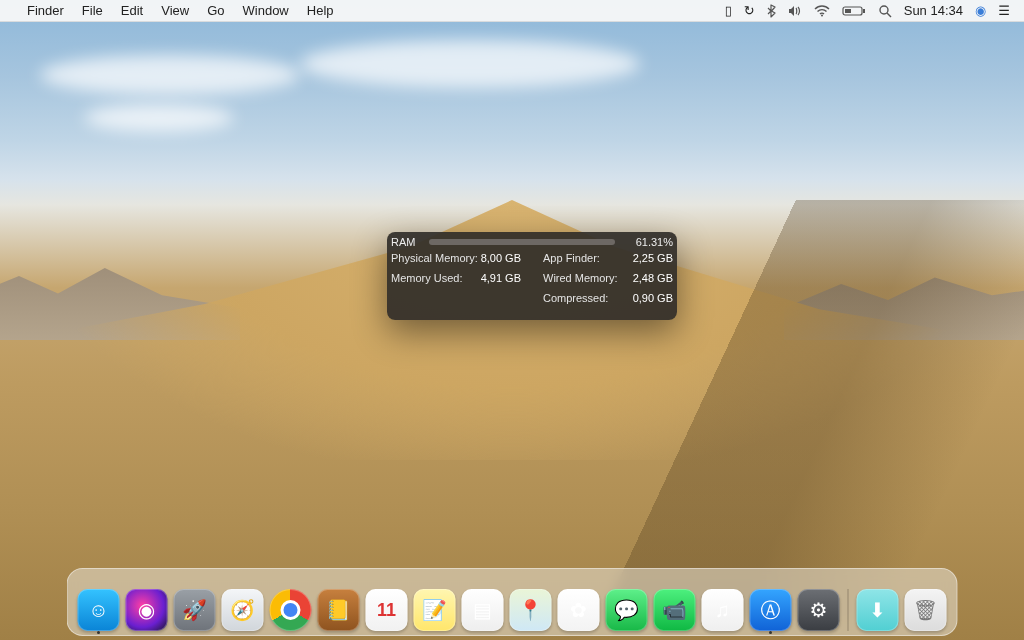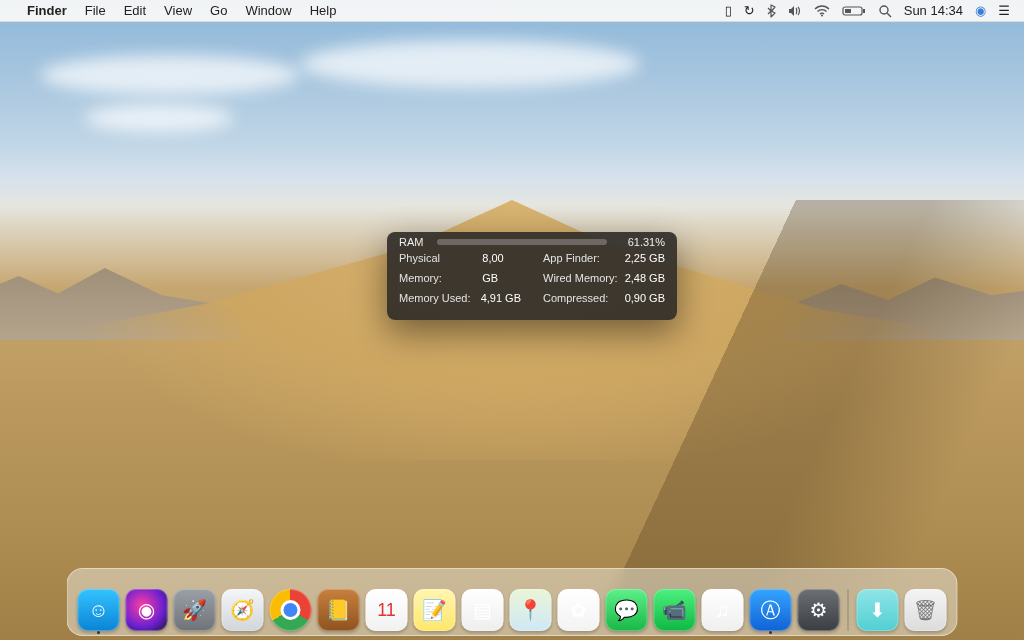--- a/index.html
+++ b/index.html
@@ -19,35 +19,35 @@
   .mtnR{right:-20px;clip-path:polygon(0 60%,22% 30%,40% 50%,58% 22%,80% 44%,100% 35%,100% 100%,0 100%);}
   .cloud{position:absolute;border-radius:50%;background:rgba(255,255,255,.7);filter:blur(8px);}
   .c1{left:40px;top:55px;width:260px;height:40px}
   .c2{left:300px;top:40px;width:340px;height:48px}
   .c3{left:84px;top:104px;width:150px;height:28px}
 
   
   .menubar{position:absolute;top:0;left:0;right:0;height:22px;background:rgba(248,248,248,.94);border-bottom:1px solid rgba(0,0,0,.1);display:flex;align-items:center;font-size:13px;padding:0 8px;box-sizing:border-box;}
   .menubar .apple{font-size:14px;margin-right:10px}
   .menubar .mi{padding:0 9px;line-height:22px;height:22px;}
-  .menubar .mi.app{font-weight:700}
+  .menubar .mi.app{font-weight:400}
   .menubar .spacer{flex:1}
   .menubar .ri{padding:0 6px;font-size:13px;line-height:22px;height:22px;display:flex;align-items:center}
   .menubar .ri svg{display:block}
   .menubar .clock{padding:0 6px}
 
   
   .win{position:absolute;left:387px;top:232px;width:290px;background:rgba(48,44,40,.92);color:#eee;border-radius:8px;box-shadow:0 12px 34px rgba(0,0,0,.45);font-size:11px;}
   .titlebar{height:22px;display:flex;align-items:center;padding:0 8px;gap:7px}
   .tl{width:11px;height:11px;border-radius:50%}
   .tl.close{background:#ff5f57}
   .tl.min{background:#febc2e}
   .tl.zoom{background:#555}
   .titlebar .ttl{flex:1;text-align:center;font-size:11px;color:#e8e8e8;margin-left:-40px}
-  .winbody{padding:4px 12px 12px}
+  .winbody{padding:4px 4px 12px}
   .ramrow{display:flex;align-items:center;gap:10px}
   .ramrow .lab{width:28px}
   .bar{flex:1;height:6px;border-radius:3px;background:#6d6864;overflow:hidden}
   .bar .fill{height:100%;background:#1e7bff}
   .ramrow .pct{width:48px;text-align:right}
   .cols{display:flex;gap:22px;}
   .col{flex:1}
   .kv{display:flex;justify-content:space-between;line-height:20px}
   .kv .k{color:#e4e4e4}
   .kv .v{color:#fff}
@@ -172,21 +172,21 @@
     </span>
     <span class="diconwrap">
       <span class="dicon" style="background: conic-gradient(rgb(234, 67, 53) 0deg, rgb(234, 67, 53) 120deg, rgb(52, 168, 83) 120deg, rgb(52, 168, 83) 240deg, rgb(251, 188, 5) 240deg, rgb(251, 188, 5) 360deg); border-radius: 50%;">
         <span style="width:14px;height:14px;border-radius:50%;background:#4285f4;border:3px solid #fff"></span>
       </span>
     </span>
     <span class="diconwrap">
       <span class="dicon" style="background: linear-gradient(rgb(199, 128, 62), rgb(142, 83, 31));">📒</span>
     </span>
     <span class="diconwrap">
-      <span class="dicon" style="background: linear-gradient(rgb(255, 255, 255), rgb(241, 241, 241)); color: rgb(221, 51, 51); font-weight: 400; font-size: 18px; flex-direction: column; text-align: center;">11</span>
+      <span class="dicon" style="background: linear-gradient(rgb(255, 255, 255), rgb(241, 241, 241)); color: rgb(221, 51, 51); font-weight: 700; font-size: 18px; flex-direction: column; text-align: center;">11</span>
     </span>
     <span class="diconwrap">
       <span class="dicon" style="background: linear-gradient(rgb(255, 246, 176), rgb(255, 230, 107));">📝</span>
     </span>
     <span class="diconwrap">
       <span class="dicon" style="background: linear-gradient(rgb(255, 255, 255), rgb(238, 238, 238));">▤</span>
     </span>
     <span class="diconwrap">
       <span class="dicon" style="background: linear-gradient(rgb(234, 245, 215), rgb(207, 232, 246));">📍</span>
     </span>

